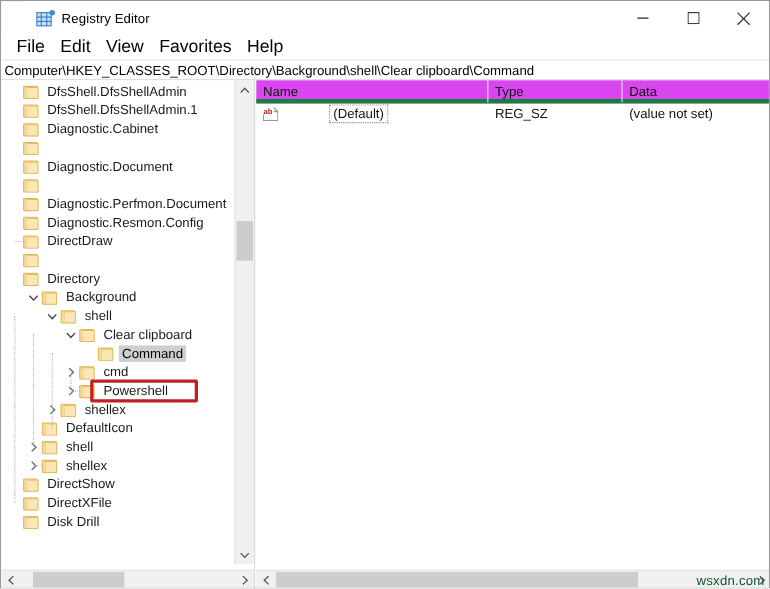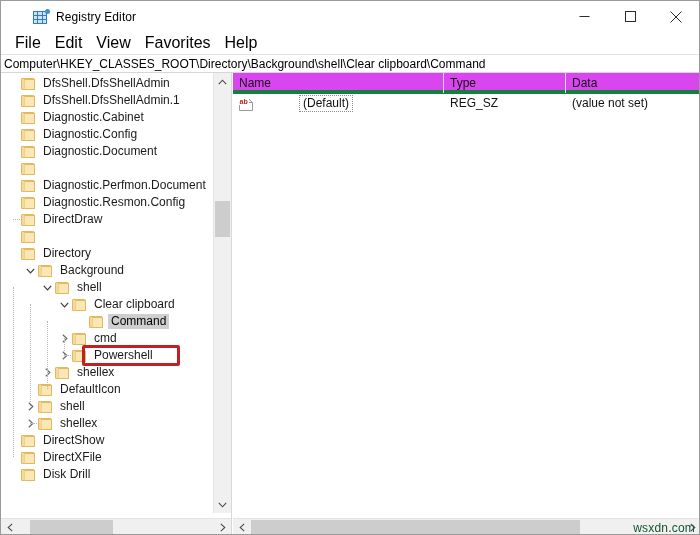--- a/index.html
+++ b/index.html
@@ -430,21 +430,20 @@
               </span>
               <span class="tlabel">Diagnostic.Cabinet</span>
             </div>
             <div class="trow">
               <span style="width: 5px; flex: 0 0 auto;"></span>
               <span class="twist"></span>
               <span class="folder">
                 <span class="back"></span>
                 <span class="front"></span>
               </span>
-              <span class="tlabel">Diagnostic.Config</span>
             </div>
             <div class="trow">
               <span style="width: 5px; flex: 0 0 auto;"></span>
               <span class="twist"></span>
               <span class="folder">
                 <span class="back"></span>
                 <span class="front"></span>
               </span>
               <span class="tlabel">Diagnostic.Document</span>
             </div>

